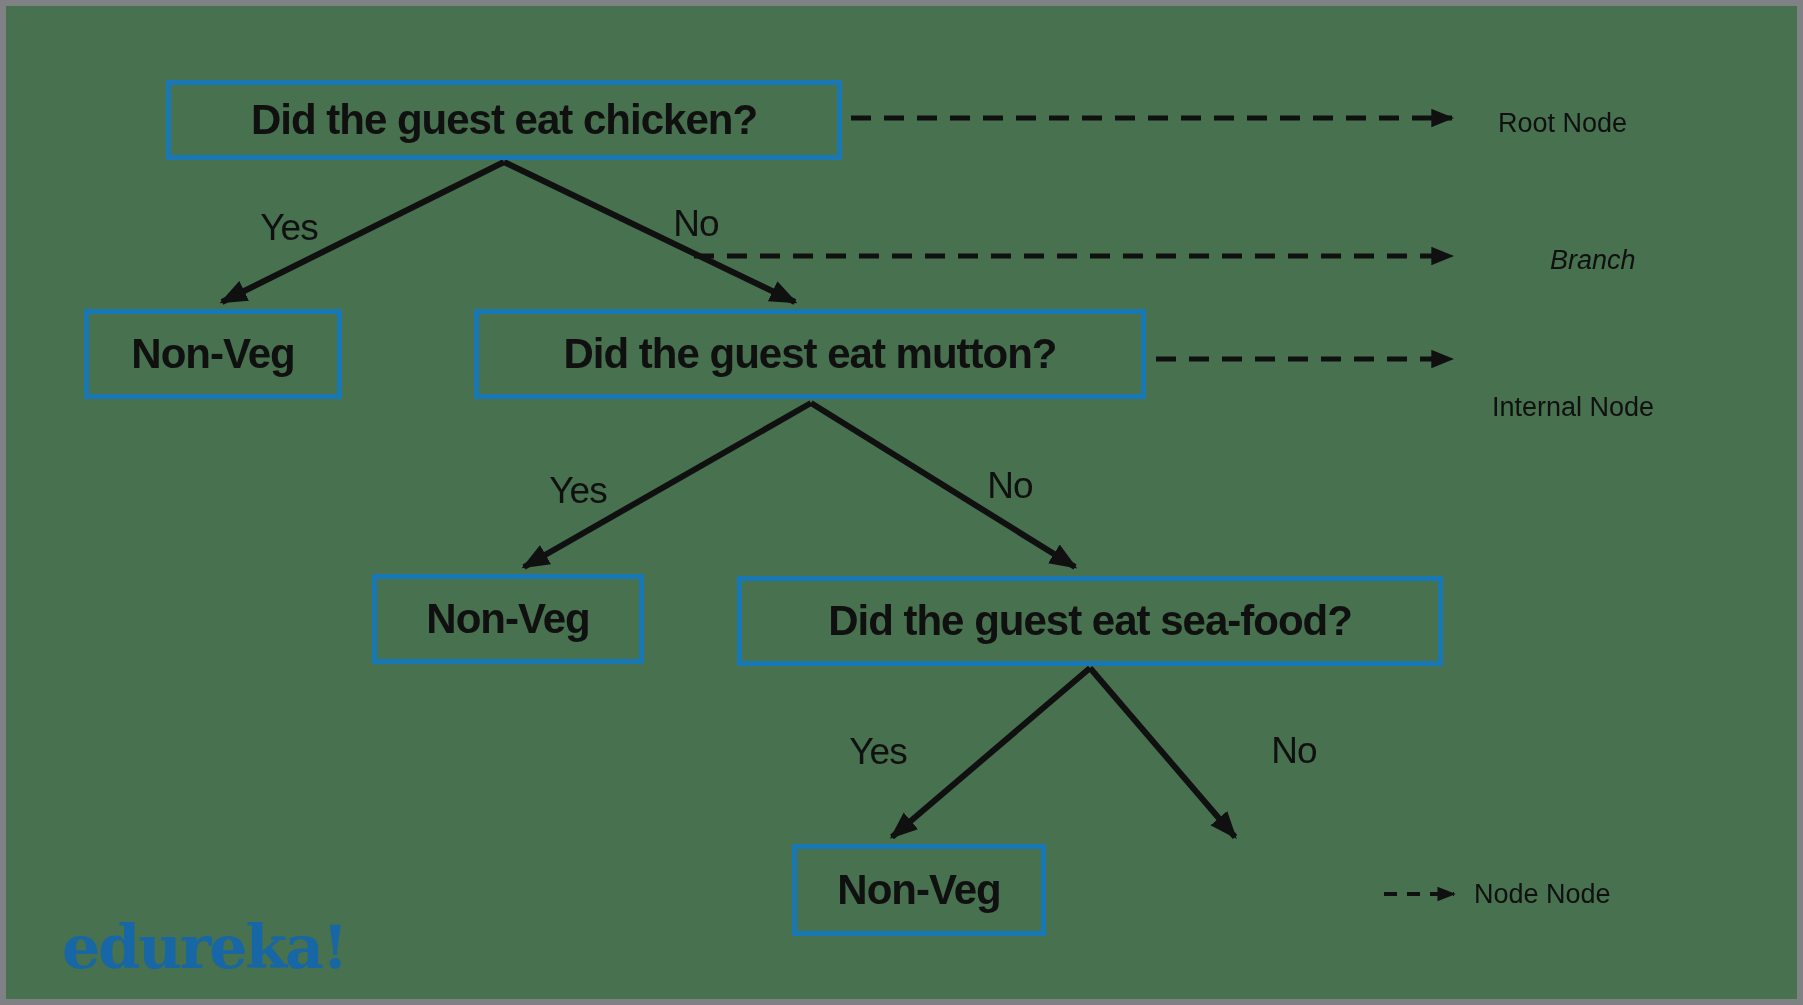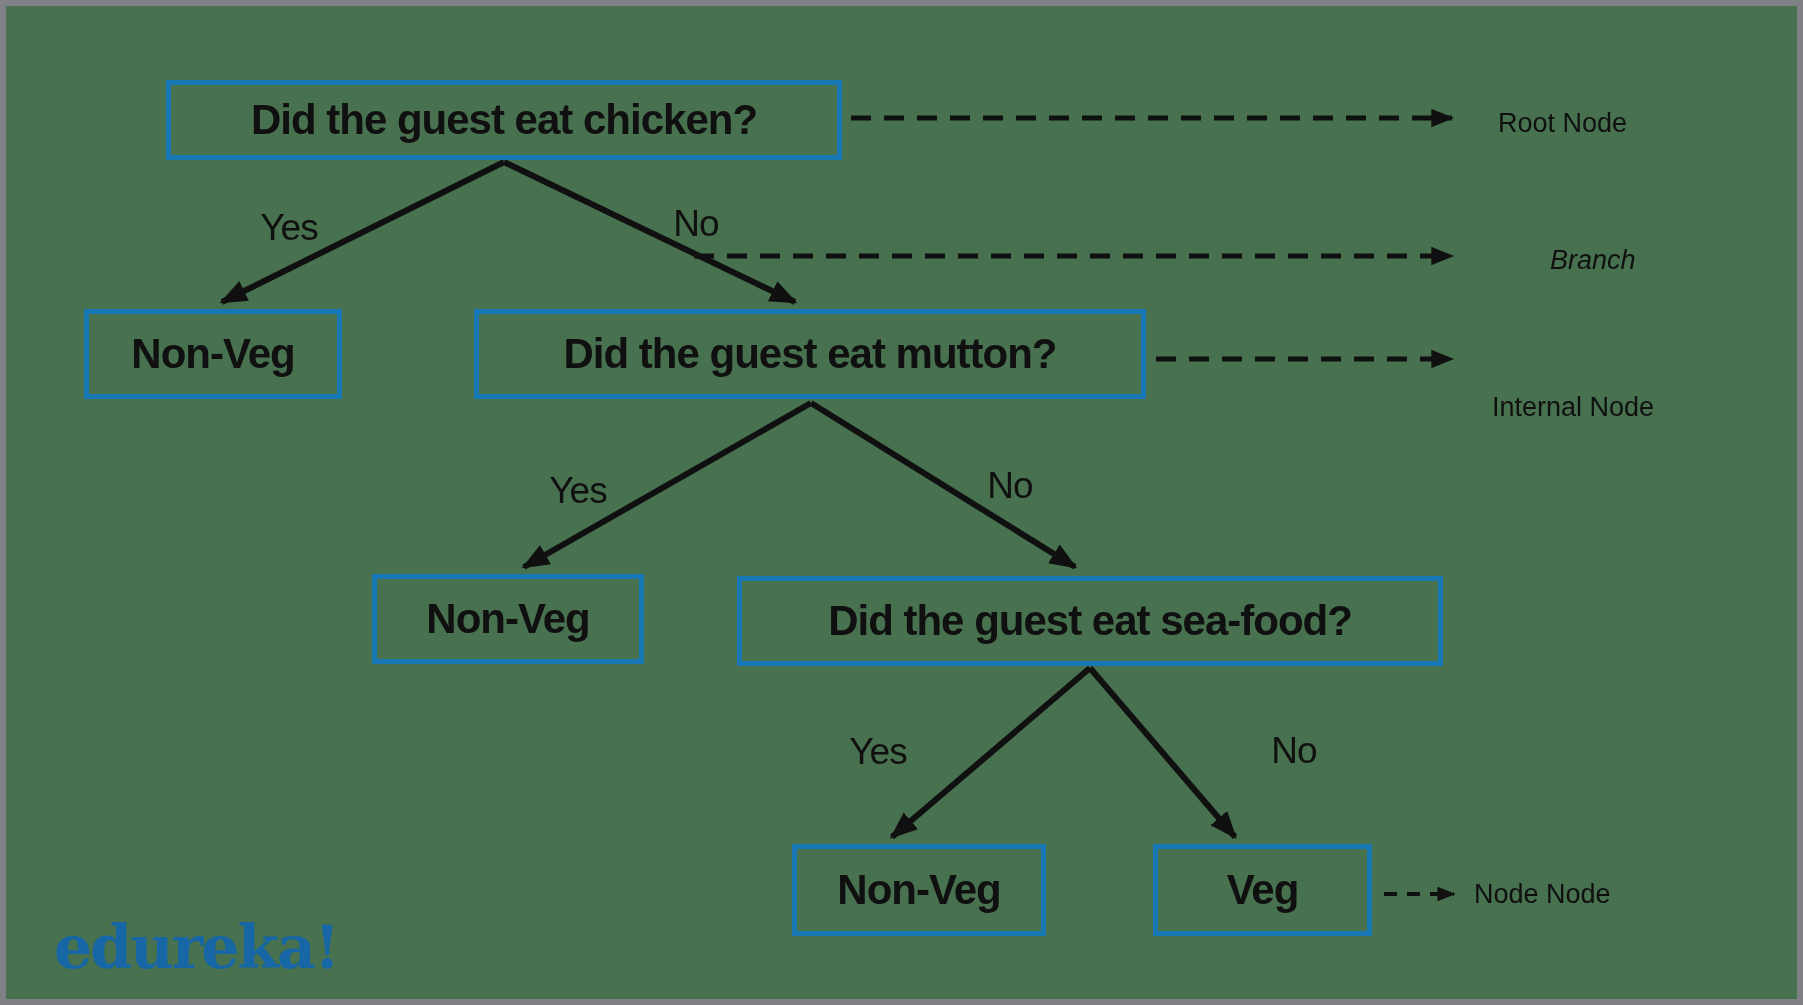--- a/index.html
+++ b/index.html
@@ -26,21 +26,21 @@
     position:absolute; transform:translate(-50%,-50%);
     color:var(--ink); font-size:37px; font-weight:500; letter-spacing:-1px;
     white-space:nowrap;
   }
   .legend-label{
     position:absolute; transform:translateY(-50%);
     color:var(--ink); font-size:27px; font-weight:400; letter-spacing:0px;
     white-space:nowrap;
   }
   .logo{
-    position:absolute; left:48px; top:906px;
+    position:absolute; left:56px; top:906px;
     font-family:"DejaVu Serif", serif; font-weight:bold;
     font-size:60px; color:var(--logo); letter-spacing:-2px;
   }
 </style>
 </head>
 <body>
 
 <div class="stage">
 
   <svg class="edges" viewBox="0 0 1803 1005">
@@ -68,21 +68,20 @@
   <div class="node" style="left:78px; top:303px; width:258px; height:90px;">Non-Veg</div>
 
   <div class="node" style="left:468px; top:303px; width:672px; height:90px;">Did the guest eat mutton?</div>
 
   <div class="node" style="left:366px; top:568px; width:272px; height:90px;">Non-Veg</div>
 
   <div class="node" style="left:731px; top:535px; width:706px; height:90px;margin-top:35px;">Did the guest eat sea-food?</div>
 
   <div class="node" style="left:786px; top:838px; width:254px; height:92px;">Non-Veg</div>
 
-  <div class="node" style="left:1147px; top:838px; width:219px; height:92px;">Veg</div>
 
   <div class="edge-label" style="left:283px; top:222px;">Yes</div>
   <div class="edge-label" style="left:690px; top:218px;">No</div>
   <div class="edge-label" style="left:572px; top:485px;">Yes</div>
   <div class="edge-label" style="left:1004px; top:480px;">No</div>
   <div class="edge-label" style="left:872px; top:746px;">Yes</div>
   <div class="edge-label" style="left:1288px; top:745px;">No</div>
 
   <div class="legend-label" style="left:1492px; top:117px;">Root Node</div>
   <div class="legend-label" style="left:1544px; top:254px;font-style:italic;">Branch</div>

